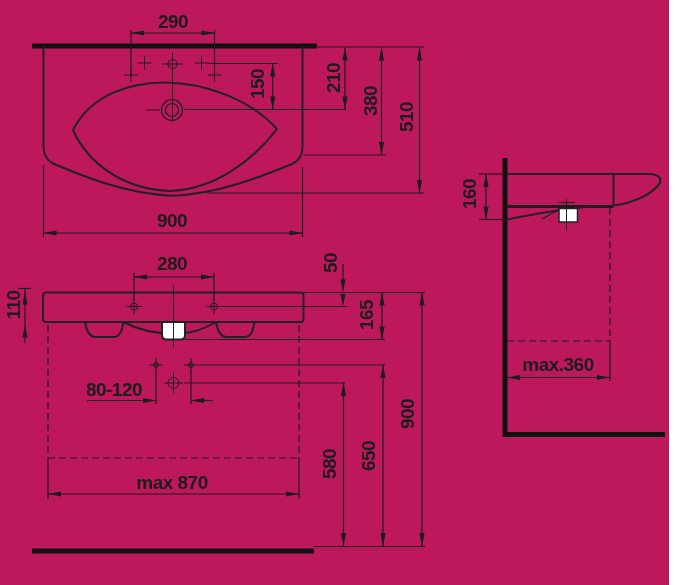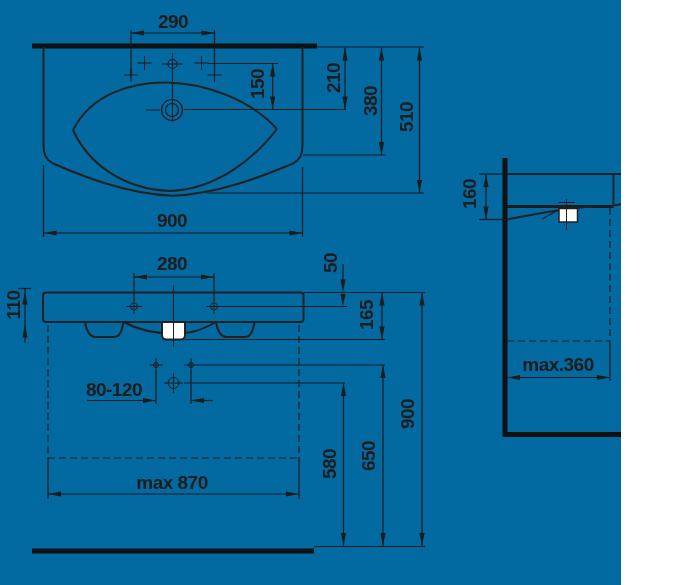--- a/index.html
+++ b/index.html
@@ -1,16 +1,16 @@
 <!DOCTYPE html>
 <html><head>
 <meta charset="utf-8">
 <style>
   html,body{margin:0;padding:0;background:#ffffff;}
-  .stage{position:relative;width:621px;height:585px;background:#0369a1;overflow:hidden;}
+  .stage{position:relative;width:669px;height:585px;background:#be185d;overflow:hidden;}
   svg{display:block;}
   text{font-family:"Liberation Sans","DejaVu Sans",sans-serif;font-weight:bold;fill:#1d1d1d;letter-spacing:-0.5px;}
   .dim-num{font-size:19px;}
   .ln{stroke:#1d1d1d;stroke-width:1.2;fill:none;}
   .ln-thin{stroke:#1d1d1d;stroke-width:1;fill:none;}
   .outline{stroke:#222;stroke-width:2;fill:none;}
   .outline-thick{stroke:#1d1d1d;stroke-width:3;fill:none;}
   .heavy{stroke:#111;stroke-width:5;fill:none;}
   .dash{stroke:#1d1d1d;stroke-width:1.2;fill:none;stroke-dasharray:7 4;}
   .arr{fill:#1d1d1d;stroke:none;}

